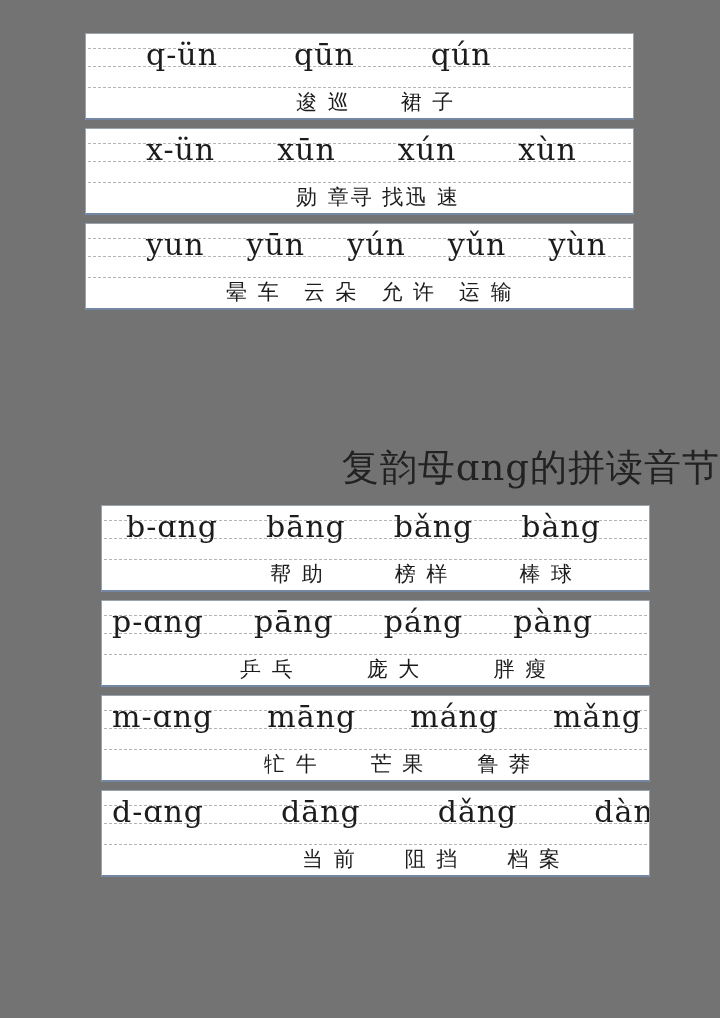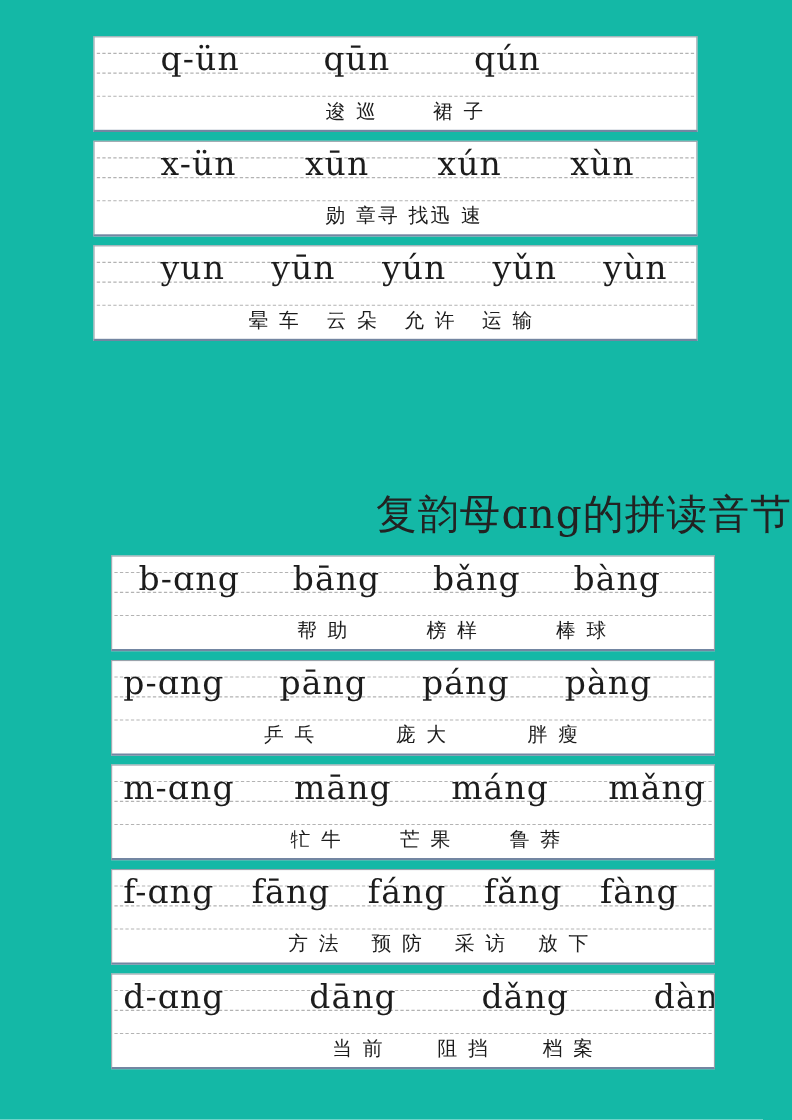--- a/index.html
+++ b/index.html
@@ -5,21 +5,21 @@
   html, body {
     margin: 0;
     padding: 0;
     background: #ffffff;
     font-family: "DejaVu Serif", "Liberation Serif", serif;
   }
   .page {
     position: relative;
     width: 720px;
     height: 1018px;
-    background: #14b8a6;
+    background: #737373;
     overflow: hidden;
     color: #1c1c1c;
   }
   .group {
     position: absolute;
     left: 85px;
     width: 549px;
   }
   .group-top { top: 33px; }
   .group-bottom { top: 505px; padding-left: 16px; }
@@ -49,21 +49,21 @@
     align-items: baseline;
     font-size: 30px;
     line-height: 42px;
     letter-spacing: 1px;
     white-space: nowrap;
   }
   .word-row {
     position: absolute;
     top: 53px; left: 0; right: 0;
     display: flex;
-    font-size: 18px;
+    font-size: 21px;
     line-height: 30px;
     letter-spacing: 2px;
     white-space: nowrap;
     font-family: "DejaVu Serif", "Liberation Serif", serif;
     align-items: center;
   }
   .title {
     position: absolute;
     top: 440px;
     left: 0;
@@ -183,38 +183,20 @@
         <span>máng</span>
         <span>mǎng</span>
       </div>
       <div class="word-row" style="padding-left:162px;gap:52px">
         <span>牤 牛</span>
         <span>芒 果</span>
         <span>鲁 莽</span>
       </div>
     </div>
 
-    <div class="pbox">
-      <i class="gl gl1"></i>
-      <i class="gl gl2"></i>
-      <i class="gl gl3"></i>
-      <div class="syl-row" style="padding-left:10px;gap:34px">
-        <span>f-ɑng</span>
-        <span>fāng</span>
-        <span>fáng</span>
-        <span>fǎng</span>
-        <span>fàng</span>
-      </div>
-      <div class="word-row" style="padding-left:160px;gap:28px">
-        <span>方 法</span>
-        <span>预 防</span>
-        <span>采 访</span>
-        <span>放 下</span>
-      </div>
-    </div>
 
     <div class="pbox">
       <i class="gl gl1"></i>
       <i class="gl gl2"></i>
       <i class="gl gl3"></i>
       <div class="syl-row" style="padding-left:10px;gap:77px">
         <span>d-ɑng</span>
         <span>dāng</span>
         <span>dǎng</span>
         <span>dàng</span>

